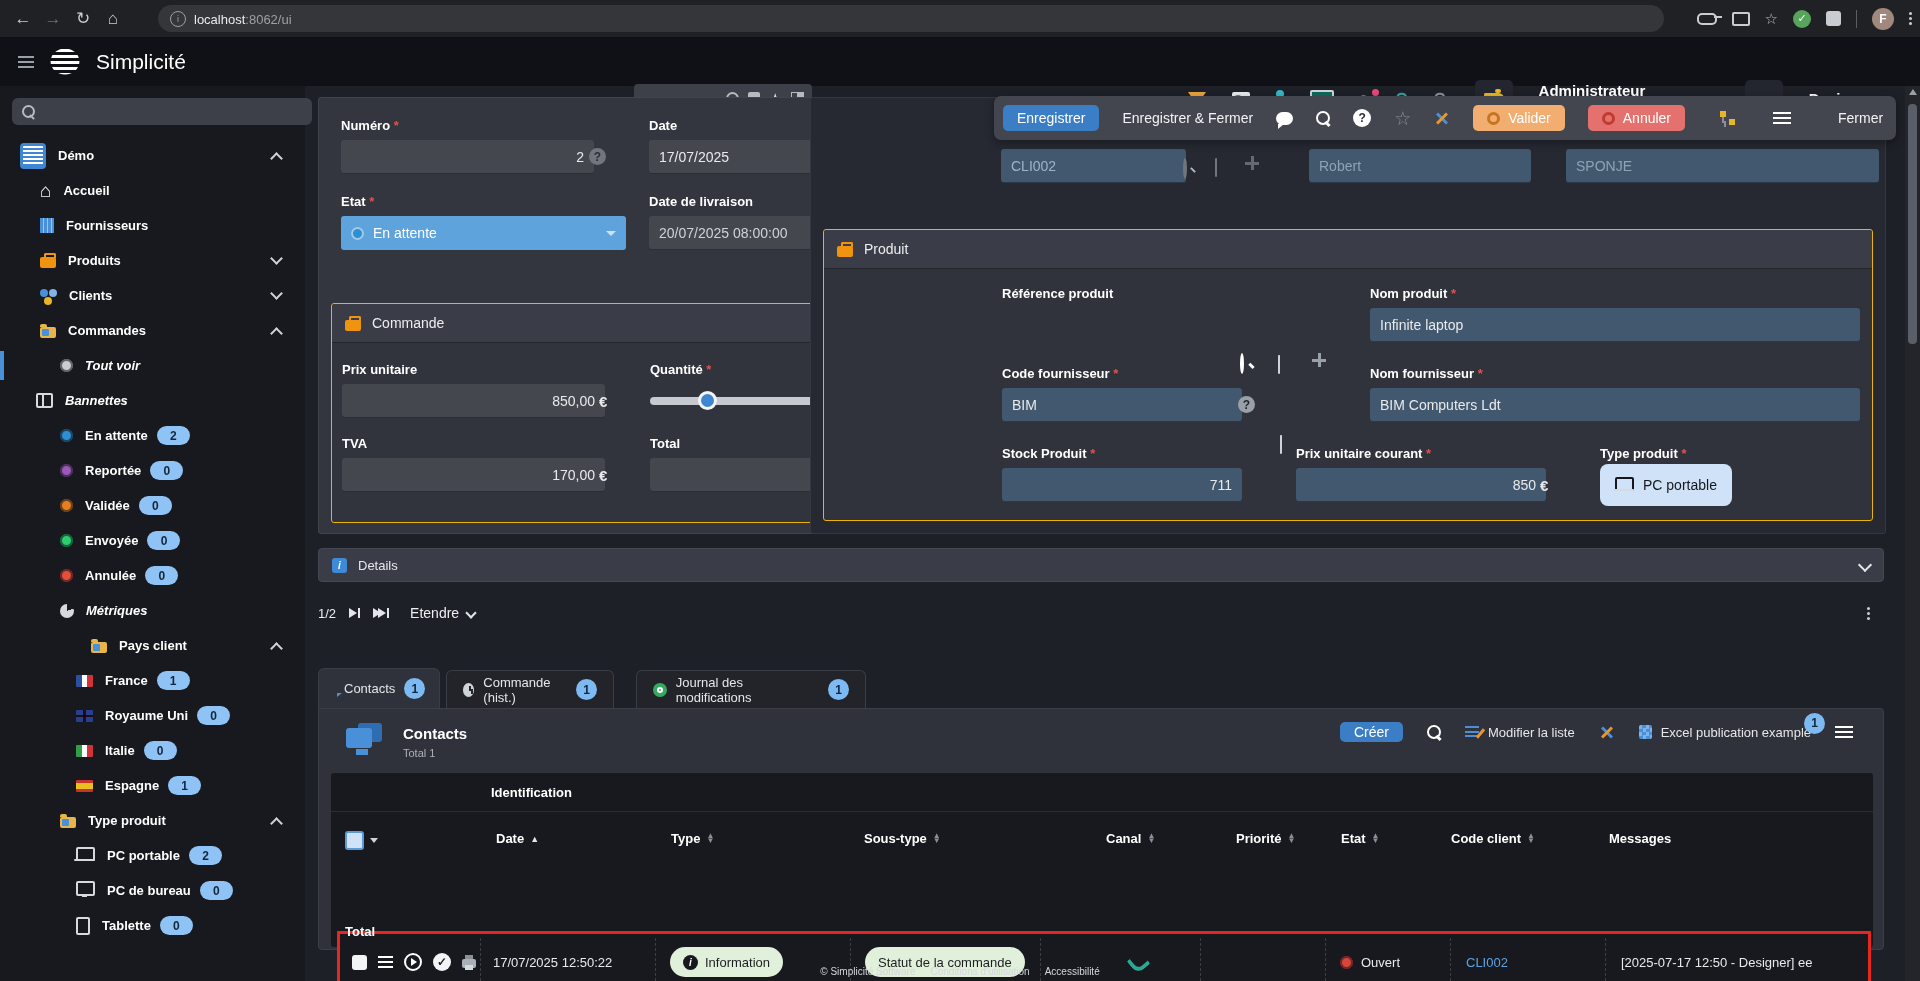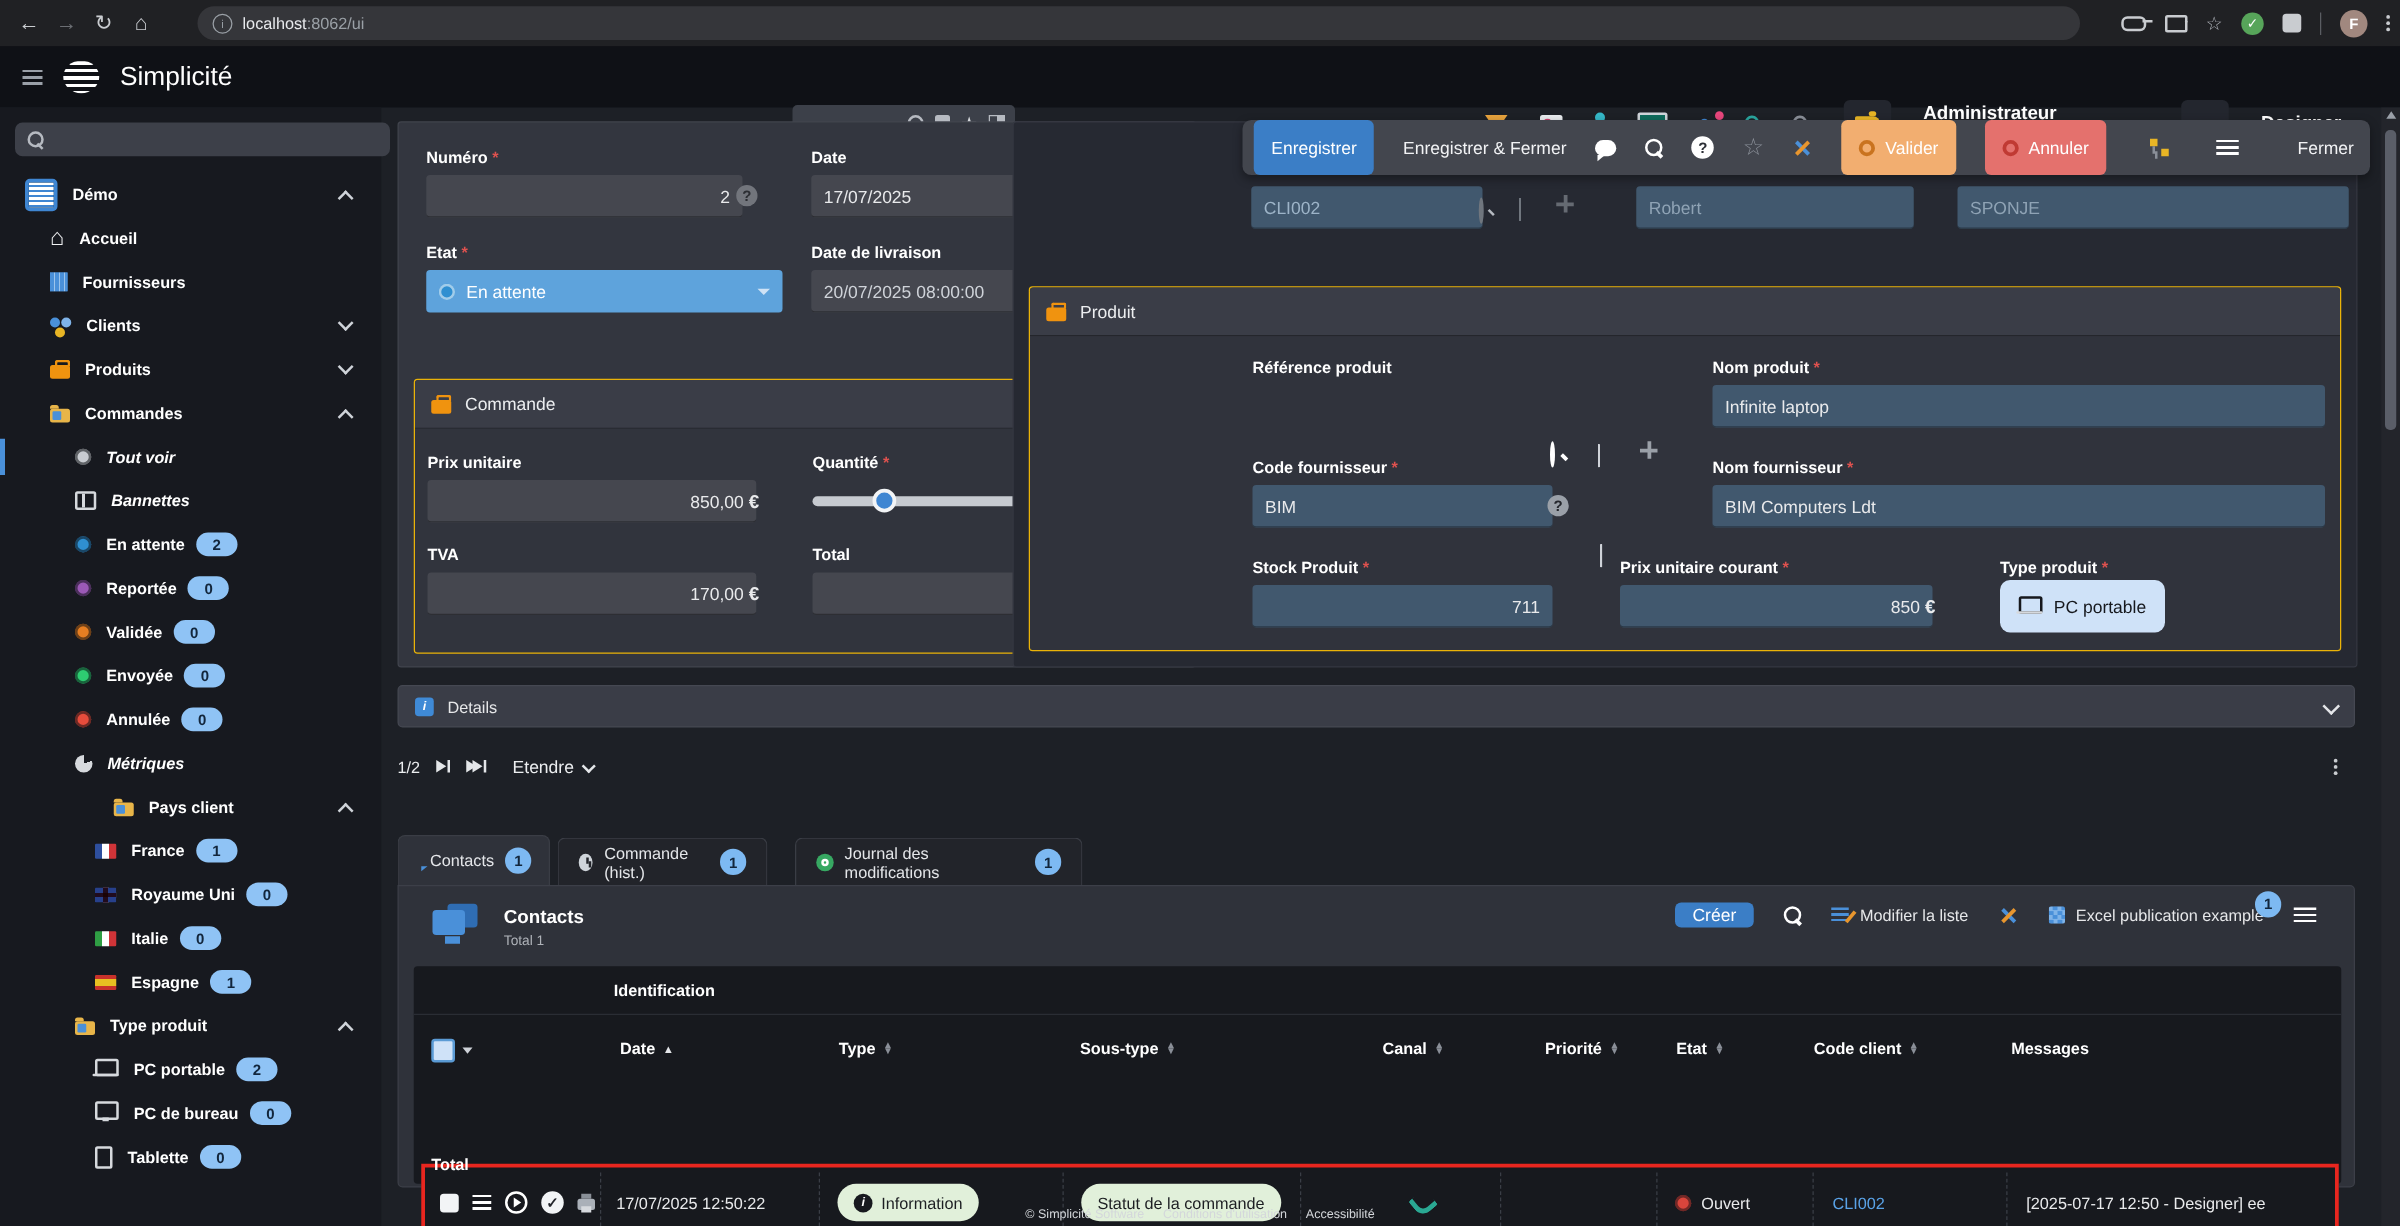--- a/index.html
+++ b/index.html
@@ -107,21 +107,21 @@
   .etat .caret{margin-left:auto;width:0;height:0;border-left:5px solid transparent;border-right:5px solid transparent;border-top:5px solid #cfe2f5}
   .slider-track{position:absolute;height:8px;background:#c6cad0;border-radius:4px}
   .slider-thumb{position:absolute;top:-6px;width:19px;height:19px;border-radius:50%;background:#3f86d2;border:3px solid #f2f4f6;box-sizing:border-box}
   .sharrow{width:10px;height:10px;border-top:2px solid #9aa0a8;border-right:2px solid #9aa0a8;transform:rotate(45deg);border-radius:1px;position:relative}
   .plus{position:relative;width:14px;height:14px}
   .plus::before{content:"";position:absolute;left:6px;top:0;width:2.5px;height:14px;background:#9aa0a8}
   .plus::after{content:"";position:absolute;left:0;top:6px;width:14px;height:2.5px;background:#9aa0a8}
   .qmark{width:17px;height:17px;border-radius:50%;background:#9aa0a8;color:#24262c;font-weight:bold;font-size:12px;display:flex;align-items:center;justify-content:center}
   
   #toolbar{left:994px;top:96px;width:884px;height:44px;background:#43464e;border-radius:7px;display:flex;align-items:center;gap:23px;padding:0 9px;box-shadow:0 3px 8px rgba(0,0,0,.35);z-index:5}
-  .btn{height:44px;border-radius:5px;display:inline-flex;align-items:center;justify-content:center;font-size:14px;color:#fff;padding:0 14px;gap:8px}
+  .btn{height:26px;border-radius:5px;display:inline-flex;align-items:center;justify-content:center;font-size:14px;color:#fff;padding:0 14px;gap:8px}
   .btn.blue{background:#3b7ec6}
   .btn.orange{background:#f2ae70}
   .btn.red{background:#e4716d}
   .ring-o{width:13px;height:13px;border-radius:50%;border:3px solid #c9731f;background:#f2ae70;box-sizing:border-box}
   .ring-r{width:13px;height:13px;border-radius:50%;border:3px solid #c03a33;background:#e4716d;box-sizing:border-box}
   .tbtxt{font-size:14px;color:#f2f3f5}
   .bub{width:17px;height:13px;background:#fff;border-radius:7px;position:relative}
   .bub::after{content:"";position:absolute;left:2px;bottom:-4px;border-left:6px solid #fff;border-bottom:5px solid transparent}
   .magw{width:10px;height:10px;border:2.5px solid #fff;border-radius:50%;position:relative}
   .magw::after{content:"";position:absolute;left:8px;top:8px;width:2.5px;height:6px;background:#fff;transform:rotate(-45deg)}
@@ -259,40 +259,40 @@
     </div>
     <div class="sb-item" style="padding-left:40px">
       <span class="ic home">⌂</span>
         <span class="lbl">Accueil</span>
     </div>
     <div class="sb-item" style="padding-left:40px">
       <span class="ic bld"></span>
         <span class="lbl">Fournisseurs</span>
     </div>
     <div class="sb-item" style="padding-left:40px">
+      <span class="ic brief"></span>
+        <span class="lbl">Produits</span>
+        <span class="chv d"></span>
+    </div>
+    <div class="sb-item" style="padding-left:40px">
       <span class="ic people"></span>
         <span class="lbl">Clients</span>
-        <span class="chv d"></span>
-    </div>
-    <div class="sb-item" style="padding-left:40px">
-      <span class="ic brief"></span>
-        <span class="lbl">Produits</span>
         <span class="chv d"></span>
     </div>
     <div class="sb-item b" style="padding-left:40px">
       <span class="ic folder"></span>
         <span class="lbl">Commandes</span>
         <span class="chv u"></span>
     </div>
     <div class="sb-item i" style="padding-left:60px">
       <span class="activebar"></span>
       <span class="ic circ c-gray"></span>
         <span class="lbl">Tout voir</span>
     </div>
-    <div class="sb-item i" style="padding-left:60px">
+    <div class="sb-item i" style="padding-left:36px">
       <span class="ic bann"></span>
         <span class="lbl">Bannettes</span>
     </div>
     <div class="sb-item" style="padding-left:60px">
       <span class="ic circ c-blue"></span>
         <span class="lbl">En attente</span>
         <span class="badge">2</span>
     </div>
     <div class="sb-item" style="padding-left:60px">
       <span class="ic circ c-purp"></span>

